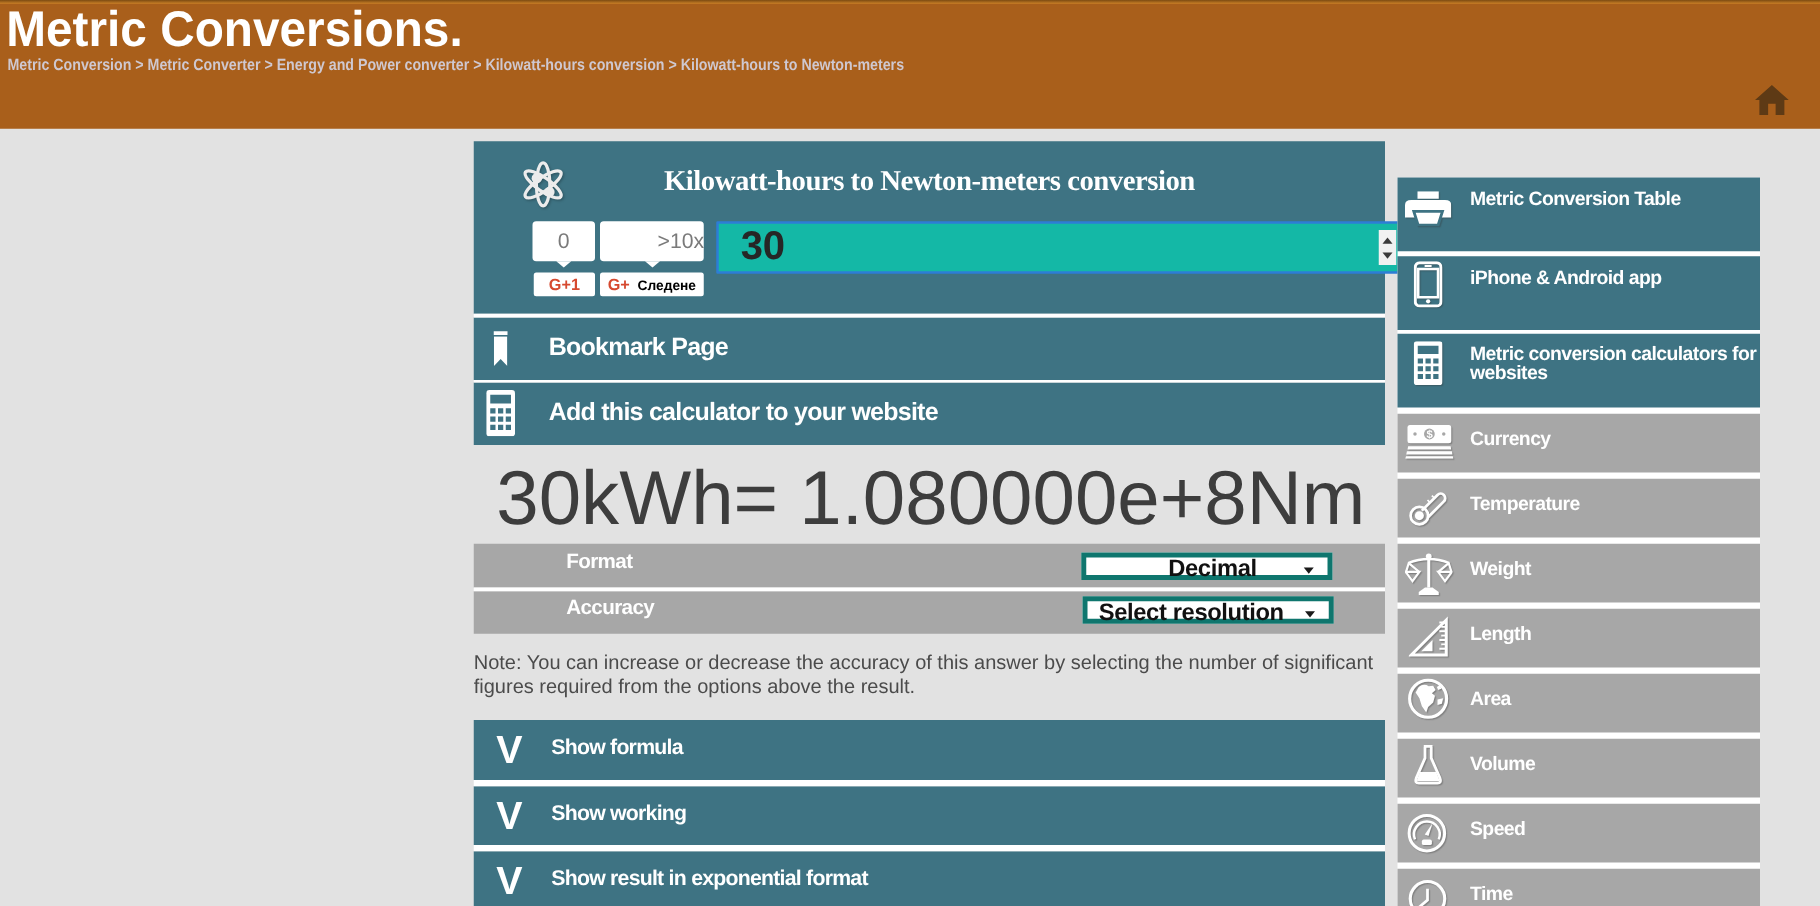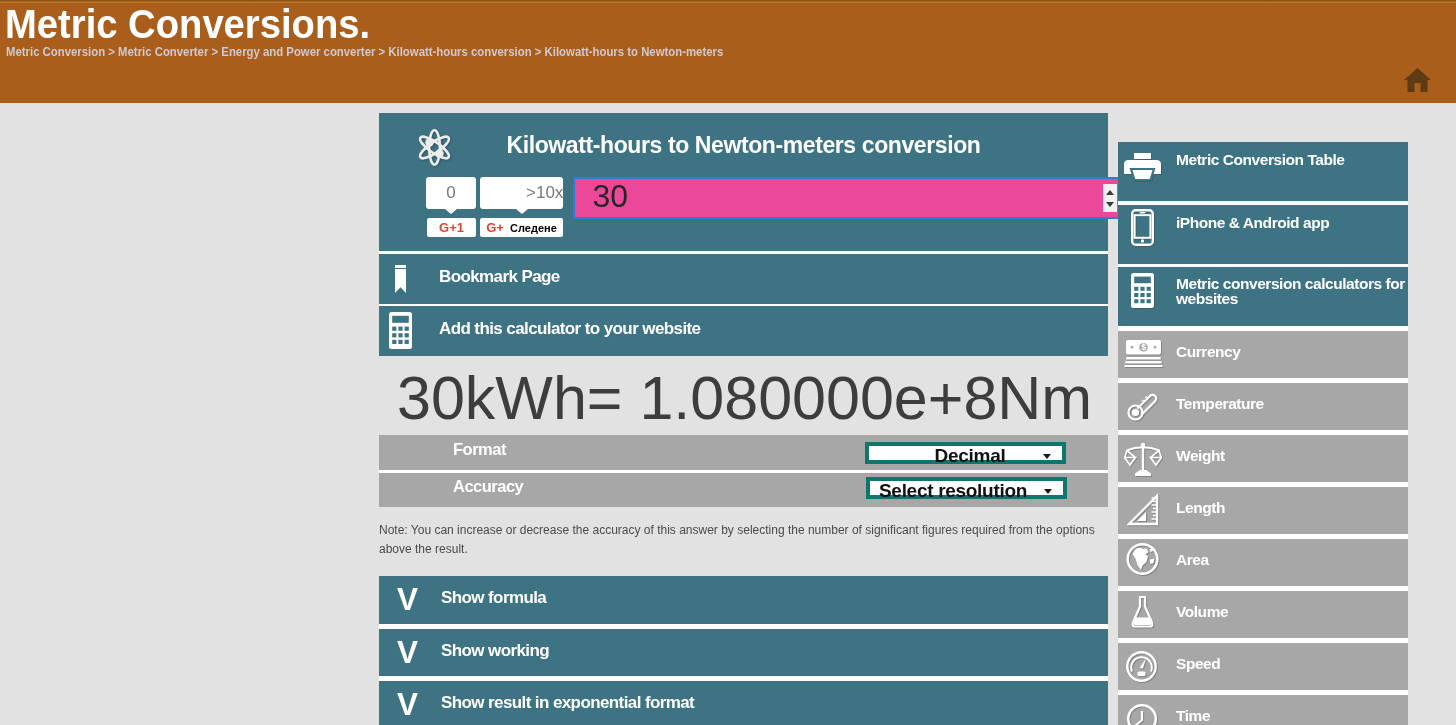--- a/index.html
+++ b/index.html
@@ -15,49 +15,49 @@
   #logo { position:absolute; left:5px; top:2px; color:#fff; font-size:40px;
     font-weight:bold; transform:scaleX(0.955); transform-origin:0 0; }
   #crumbs { position:absolute; left:6px; top:44px; color:#cfc8d0;
     font-size:13px; font-weight:bold; transform:scaleX(0.874); transform-origin:0 0; white-space:nowrap; }
   #homeico { position:absolute; left:1403px; top:67px; }
 
   
   #box1 { position:absolute; left:379px; top:113px; width:729px; height:138px;
     background:#3e7383; }
   #title { position:absolute; left:0px; top:19px; width:729px; text-align:center;
-    color:#fff; font-size:23px; font-weight:bold; letter-spacing:-0.4px; }
+    color:#fff; font-size:23px; font-weight:bold; letter-spacing:-0.4px;font-family:Liberation Serif, serif; }
   #atom { position:absolute; left:37px; top:13px; filter:drop-shadow(1px 1.5px 1px rgba(0,0,0,0.25)); }
 
   .bubble { position:absolute; background:#fff; border-radius:3px; width:50px; height:32px;
     color:#7a7a7a; font-size:17px; text-align:center; line-height:32px; }
   .bubble:after { content:""; position:absolute; bottom:-5px; left:50%; margin-left:-6px;
     border-left:6px solid transparent; border-right:6px solid transparent;
     border-top:5px solid #fff; }
   #bub1 { left:47px; top:64px; }
   #bub2 { left:101px; top:64px; width:83px;padding-left:46px; }
   .gbtn { position:absolute; background:#fff; border-radius:2px; height:19px;
     font-size:13px; font-weight:bold; color:#d6492f; text-align:center; line-height:19px; }
   #gbtn1 { left:48px; top:105px; width:49px; }
   #gbtn2 { left:101px; top:105px; width:83px; font-size:11px; color:#000; }
   #gbtn2 b { color:#d6492f; font-size:13px; }
 
   #numinput { position:absolute; left:194px; top:64px; width:548px; height:42px;
-    background:#ec4899; border:2.5px solid #2d7dd6; border-radius:1px; }
+    background:#14b8a6; border:2.5px solid #2d7dd6; border-radius:1px;font-weight:bold; }
   #numinput .val { position:absolute; left:17.5px; top:-1.5px; font-size:32px; color:#262626; }
   #spinner { position:absolute; right:2px; top:5px; width:14px; height:28px; background:#f1f1f1; }
   #spinner .up { position:absolute; top:6px; left:3px; width:0; height:0;
     border-left:4px solid transparent; border-right:4px solid transparent;
     border-bottom:5px solid #3a3a3a; }
   #spinner .dn { position:absolute; bottom:5px; left:3px; width:0; height:0;
     border-left:4px solid transparent; border-right:4px solid transparent;
     border-top:5px solid #3a3a3a; }
 
   .mrow { position:absolute; left:379px; width:729px; background:#3e7383;
-    color:#fff; font-weight:bold; font-size:17px; letter-spacing:-0.6px; }
+    color:#fff; font-weight:bold; font-size:20px; letter-spacing:-0.6px; }
   #rowBookmark { top:254px; height:50px; }
   #rowBookmark .lbl { position:absolute; left:60px; top:12.5px; }
   #rowAdd { top:306px; height:50px;padding-left:29px; }
   #rowAdd .lbl { position:absolute; left:60px; top:12.5px; }
   #bookico { position:absolute; left:16px; top:11px; width:11px; height:28px; }
   #bookico .bar { position:absolute; left:0; top:0; width:11px; height:2.5px; background:#fff; }
   #bookico .body { position:absolute; left:0; top:4px; width:11px; height:24px; background:#fff;
     clip-path:polygon(0 0,100% 0,100% 100%,50% 76%,0 100%); }
 
   #result { position:absolute; left:397px; top:363px; font-size:61px; color:#3d3d3d; }
@@ -69,21 +69,21 @@
   #barFormat .lbl { position:absolute; left:74px; top:5px; }
   #barAccuracy .lbl { position:absolute; left:74px; top:4px; }
   .sel { position:absolute; background:#fff; border:4px solid #0f766e; width:201px; height:22px;
     color:#111; font-size:19px; font-weight:bold; line-height:20px; padding-left:9px; letter-spacing:-0.3px; }
   .sel:after { content:""; position:absolute; right:11px; top:8px; width:0; height:0;
     border-left:4px solid transparent; border-right:4px solid transparent;
     border-top:5.5px solid #1a1a1a; }
   #selFormat { left:486px; top:7px; }
   #selAccuracy { left:487px; top:4px; }
 
-  #note { position:absolute; left:379px; top:520.5px; width:729px; font-size:12px;
+  #note { position:absolute; left:379px; top:520.5px; width:729px; font-size:16px;
     color:#4b4b4b; line-height:19.5px; }
 
   .vrow { position:absolute; left:379px; width:729px; height:48px; background:#3e7383;
     color:#fff; }
   .vrow .v { position:absolute; left:18px; top:4.5px; font-size:31.5px; font-weight:bold; }
   .vrow .lbl { position:absolute; left:62px; top:12px; font-size:17px; font-weight:bold; letter-spacing:-0.6px; }
   #vrow1 { top:576px; }
   #vrow2 { top:629px; height:47px; }
   #vrow3 { top:681px; height:44px; }
 

